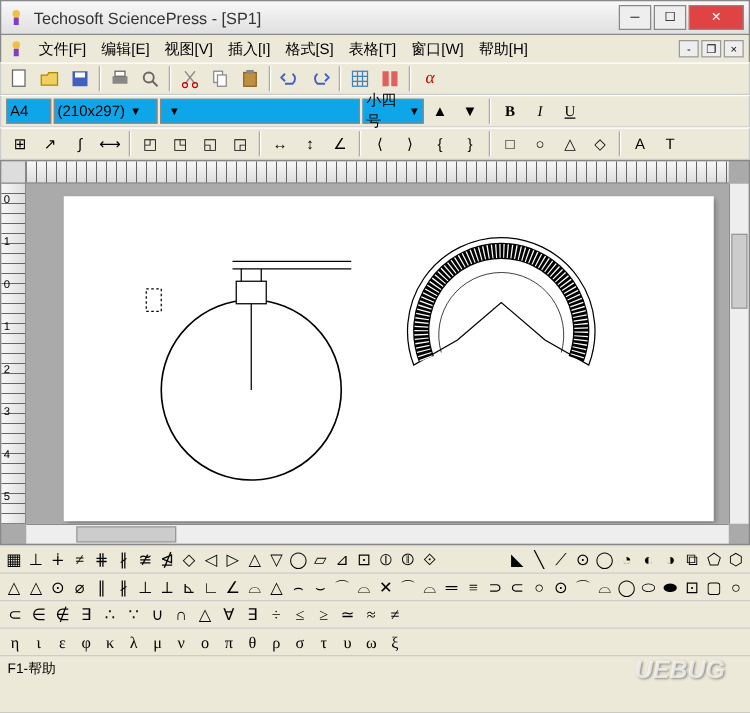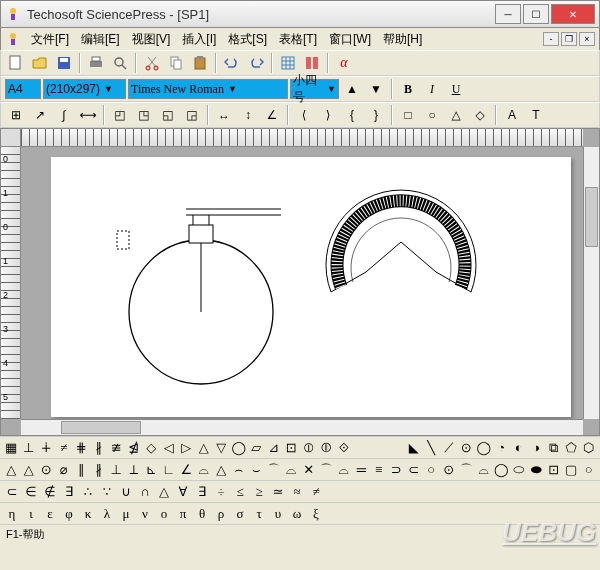--- a/index.html
+++ b/index.html
@@ -30,21 +30,21 @@
 .scroll-v { position: absolute; top: 18px; right: 0; width: 16px; bottom: 16px; background: #eee; border-left: 1px solid #888; }
 .scroll-v .thumb { position: absolute; top: 40px; left: 1px; right: 1px; height: 60px; background: #ccc; border: 1px solid #999; }
 .scroll-h { position: absolute; bottom: 0; left: 20px; right: 16px; height: 16px; background: #eee; border-top: 1px solid #888; }
 .scroll-h .thumb { position: absolute; left: 40px; top: 1px; bottom: 1px; width: 80px; background: #ccc; border: 1px solid #999; }
 .ruler-h::before { content: ""; position: absolute; inset: 0; background: repeating-linear-gradient(90deg, #666 0 1px, transparent 1px 8px); }
 .ruler-v::before { content: ""; position: absolute; inset: 0; background: repeating-linear-gradient(0deg, #666 0 1px, transparent 1px 8px); }
 .ruler-v .num { position: absolute; font-size: 9px; left: 2px; transform: translateY(-50%); }
 .symrow { height: 22px; background: #ece9d8; border-top: 1px solid #ccc; display: flex; align-items: center; padding: 0 3px; gap: 1px; overflow: hidden; }
 .sym { width: 18px; height: 18px; display: flex; align-items: center; justify-content: center; cursor: pointer; font-size: 13px; font-family: "Times New Roman", serif; }
 .statusbar { height: 20px; background: #ece9d8; border-top: 1px solid #ccc; display: flex; align-items: center; padding: 0 6px; font-size: 11px; }
-.watermark { position: absolute; right: 4px; bottom: 22px; font-size: 26px; font-weight: bold; font-style: italic; color: rgba(255,255,255,.7); text-shadow: 1px 1px 2px rgba(0,0,0,.4); pointer-events: none; text-decoration: underline; }
+.watermark { position: absolute; right: 20px; bottom: 22px; font-size: 20px; font-weight: bold; font-style: italic; color: rgba(255,255,255,.7); text-shadow: 1px 1px 2px rgba(0,0,0,.4); pointer-events: none; }
 svg { display: block; }
 </style>
 </head>
 <body>
 
 <div class="titlebar">
   <svg class="icon" viewBox="0 0 16 16">
       <circle cx="8" cy="5" r="3" fill="#f0c040"></circle>
       <rect x="6" y="8" width="4" height="6" fill="#8040c0"></rect>
     </svg>
@@ -160,21 +160,20 @@
 
 <div class="toolbar">
   <div class="combo" style="width:36px">
       <span>A4</span>
     </div>
   <div class="combo" style="width:83px">
       <span>(210x297)</span>
       <span class="arrow">▼</span>
     </div>
   <div class="combo" style="width:160px">
-      <span style="font-family:'Times New Roman'">Times New Roman</span>
       <span class="arrow">▼</span>
     </div>
   <div class="combo" style="width:49px">
       <span>小四号</span>
       <span class="arrow">▼</span>
     </div>
   <div class="tbtn">▲</div>
   <div class="tbtn">▼</div>
   <div class="tsep"></div>
   <div class="tbtn" style="font-weight:bold;font-family:serif">B</div>

